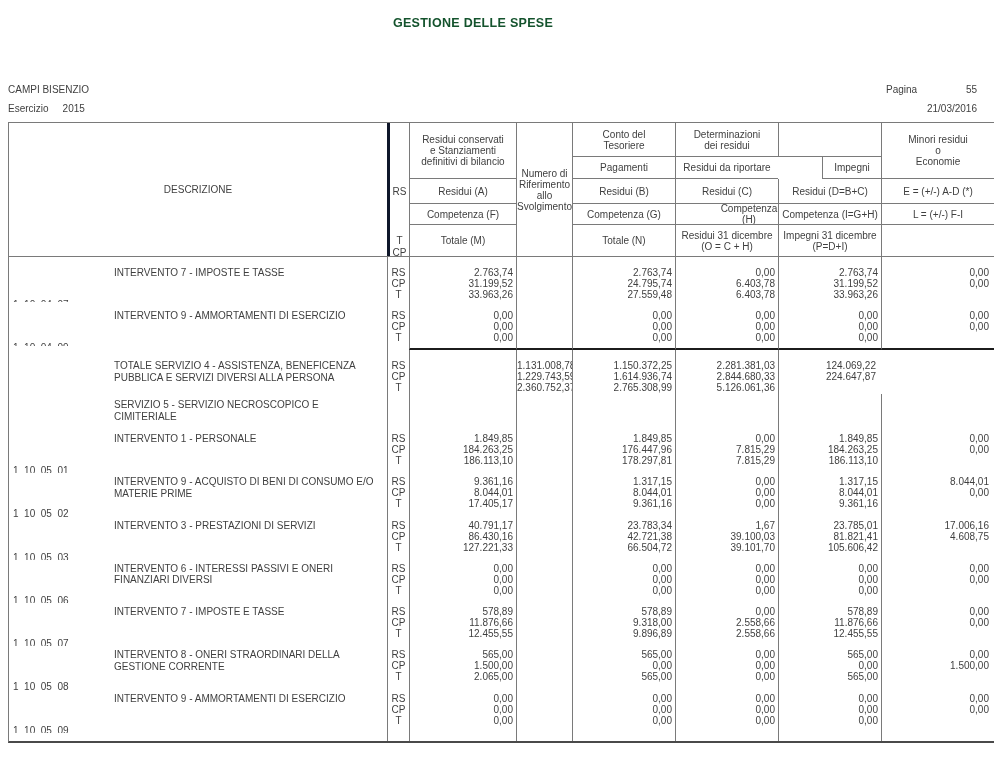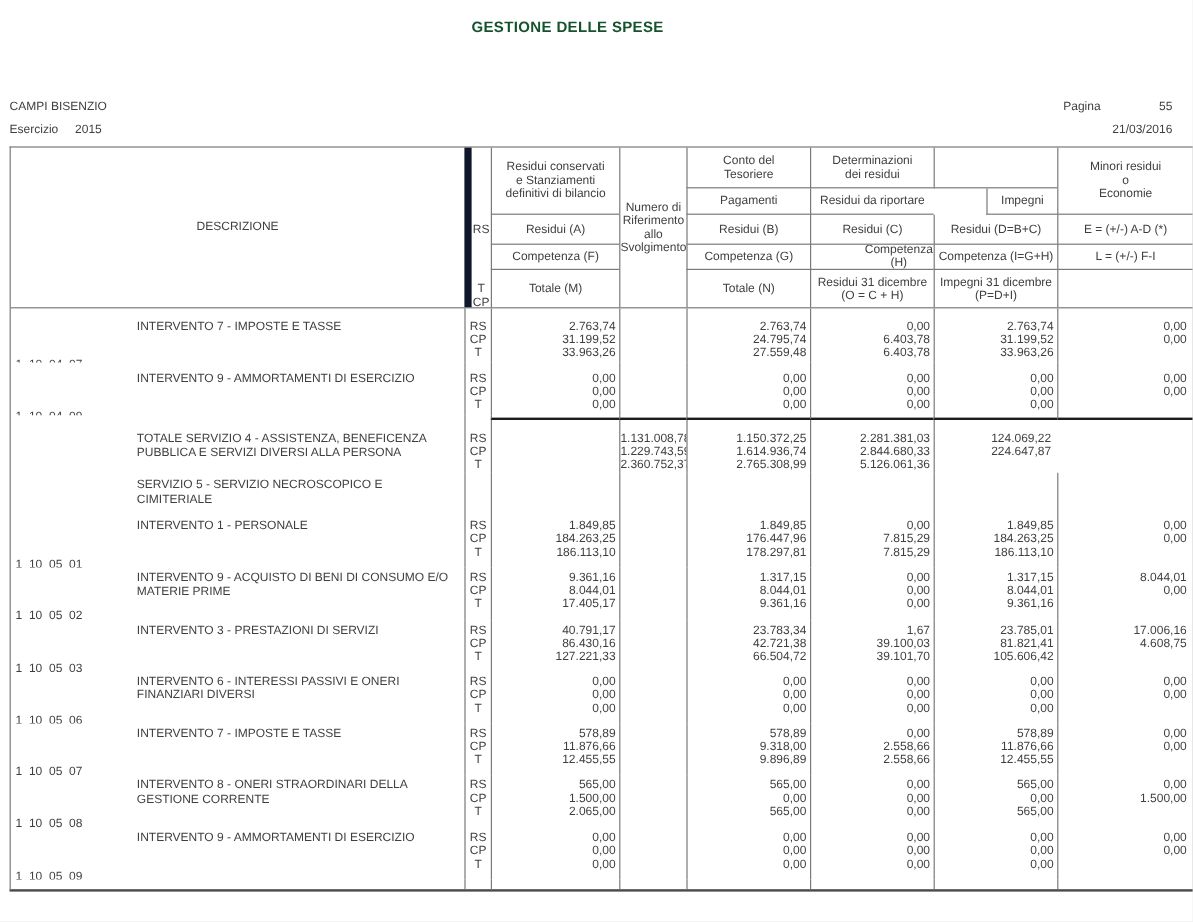--- a/index.html
+++ b/index.html
@@ -31,21 +31,21 @@
     grid-template-rows:34px 22px 25px 21px 31px;
     height:133px;border-bottom:1px solid #7a7a7a;flex:0 0 auto;
   }
   .hc{
     display:flex;align-items:center;justify-content:center;text-align:center;
     white-space:pre-line;line-height:11px;box-sizing:border-box;overflow:hidden;
   }
   .bl{border-left:1px solid #7a7a7a;}
   .bb{border-bottom:1px solid #7a7a7a;}
   .h-desc{grid-column:1;grid-row:1/6;}
-  .h-rscpt{grid-column:2;grid-row:1/6;border-left:6px solid #0f172a;
+  .h-rscpt{grid-column:2;grid-row:1/6;border-left:3px solid #0f172a;
     display:grid;grid-template-rows:56px 25px 21px 31px;}
   .h-rscpt span{display:flex;align-items:center;justify-content:center;}
   .h-rscpt .r1{grid-row:2;} .h-rscpt .r2{grid-row:3;margin-top:48px;} .h-rscpt .r3{grid-row:4;}
   .g-bil{grid-column:3;grid-row:1/3;}
   .h-numrif{grid-column:4;grid-row:1/6;}
   .g-tes{grid-column:5;grid-row:1;}
   .g-det{grid-column:6;grid-row:1;}
   .g-imp-empty{grid-column:7;grid-row:1;}
   .g-min{grid-column:8;grid-row:1/3;}
   .s-pag{grid-column:5;grid-row:2;}

